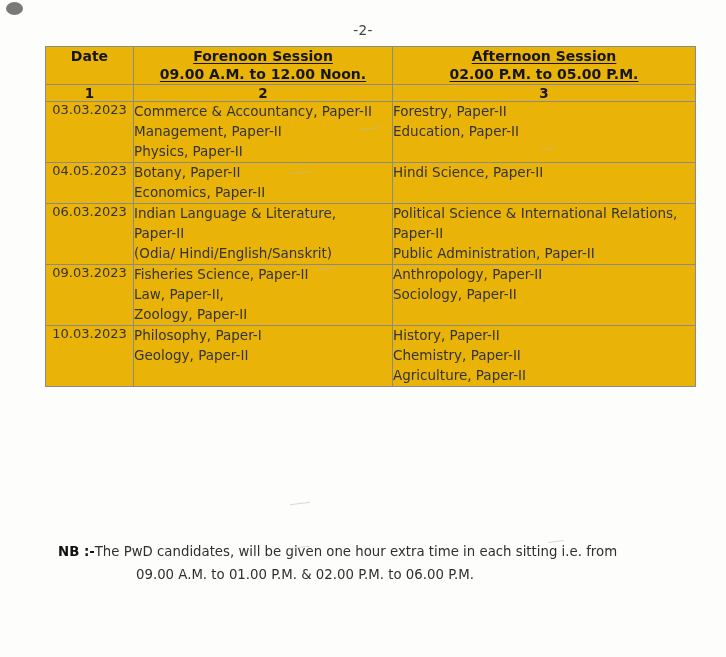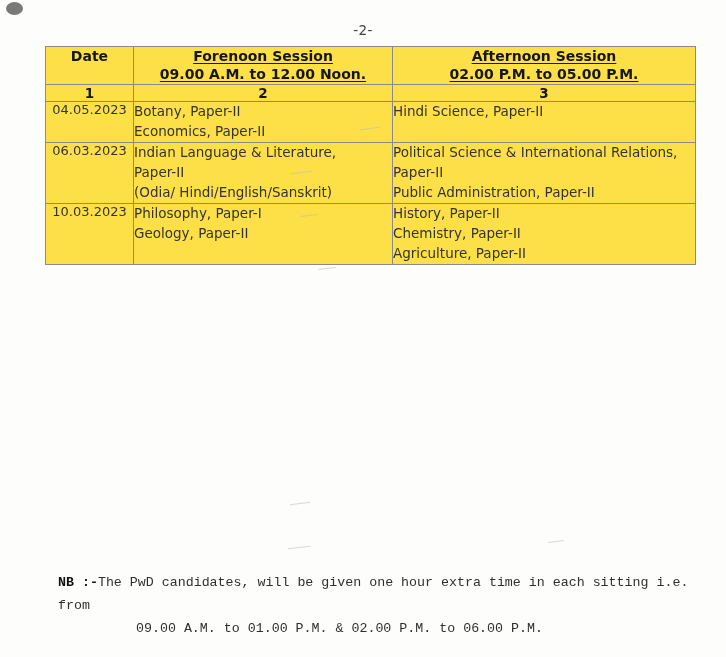--- a/index.html
+++ b/index.html
@@ -46,21 +46,21 @@
     position: absolute;
     left: 45px;
     top: 46px;
     width: 650px;
   }
 
   table.tt {
     border-collapse: collapse;
     table-layout: fixed;
     width: 650px;
-    background: #fde047;
+    background: #eab308;
   }
   table.tt td, table.tt th {
     border: 1px solid #8a8a8a;
     vertical-align: top;
     padding: 0;
   }
   col.c-date  { width: 88px; }
   col.c-fore  { width: 259px; }
   col.c-after { width: 303px; }
 
@@ -114,26 +114,25 @@
   }
   td.pad-lg { padding-bottom: 20px; }
   td.pad-md { padding-bottom: 13px; }
   td.pad-sm { padding-bottom: 7px; }
   td.tight  { padding-top: 4px; padding-bottom: 4px; }
 
   
   .nb {
     position: absolute;
     left: 58px;
-    top: 572px;
+    top: 541px;
     width: 650px;
     font-size: 13.3px;
     line-height: 1.72;
     color: #2f2f2f;
-    font-family: Liberation Mono, monospace;
   }
   .nb .bold { font-weight: bold; color: #111111; }
   .nb .l1 { display: block; }
   .nb .l2 { display: block; padding-left: 78px; }
 
   
   .smudge {
     position: absolute;
     background: #b9b9b9;
     opacity: 0.55;
@@ -169,40 +168,64 @@
         </th>
       </tr>
       <tr>
         <td class="num">1</td>
         <td class="num">2</td>
         <td class="num">3</td>
       </tr>
     </thead>
     <tbody id="tbody">
         <tr>
+          <td class="date pad-lg">03.03.2023</td>
+          <td class="cell pad-lg">
+            <span class="ln">Commerce &amp; Accountancy, Paper-II</span>
+            <span class="ln">Management, Paper-II</span>
+            <span class="ln">Physics, Paper-II</span>
+          </td>
+          <td class="cell pad-lg">
+            <span class="ln">Forestry, Paper-II</span>
+            <span class="ln">Education, Paper-II</span>
+          </td>
+        </tr>
+        <tr>
           <td class="date pad-md">04.05.2023</td>
           <td class="cell pad-md">
             <span class="ln">Botany, Paper-II</span>
             <span class="ln">Economics, Paper-II</span>
           </td>
           <td class="cell pad-md">
             <span class="ln">Hindi Science, Paper-II</span>
           </td>
         </tr>
         <tr>
           <td class="date pad-sm">06.03.2023</td>
           <td class="cell pad-sm">
             <span class="ln">Indian Language &amp; Literature,</span>
             <span class="ln">Paper-II</span>
             <span class="ln">(Odia/ Hindi/English/Sanskrit)</span>
           </td>
           <td class="cell pad-sm">
             <span class="ln">Political Science &amp; International Relations,</span>
             <span class="ln">Paper-II</span>
             <span class="ln">Public Administration, Paper-II</span>
+          </td>
+        </tr>
+        <tr>
+          <td class="date pad-sm">09.03.2023</td>
+          <td class="cell pad-sm">
+            <span class="ln">Fisheries Science, Paper-II</span>
+            <span class="ln">Law, Paper-II,</span>
+            <span class="ln">Zoology, Paper-II</span>
+          </td>
+          <td class="cell pad-sm">
+            <span class="ln">Anthropology, Paper-II</span>
+            <span class="ln">Sociology, Paper-II</span>
           </td>
         </tr>
         <tr>
           <td class="date pad-md">10.03.2023</td>
           <td class="cell pad-md">
             <span class="ln">Philosophy, Paper-I</span>
             <span class="ln">Geology, Paper-II</span>
           </td>
           <td class="cell pad-md">
             <span class="ln">History, Paper-II</span>

